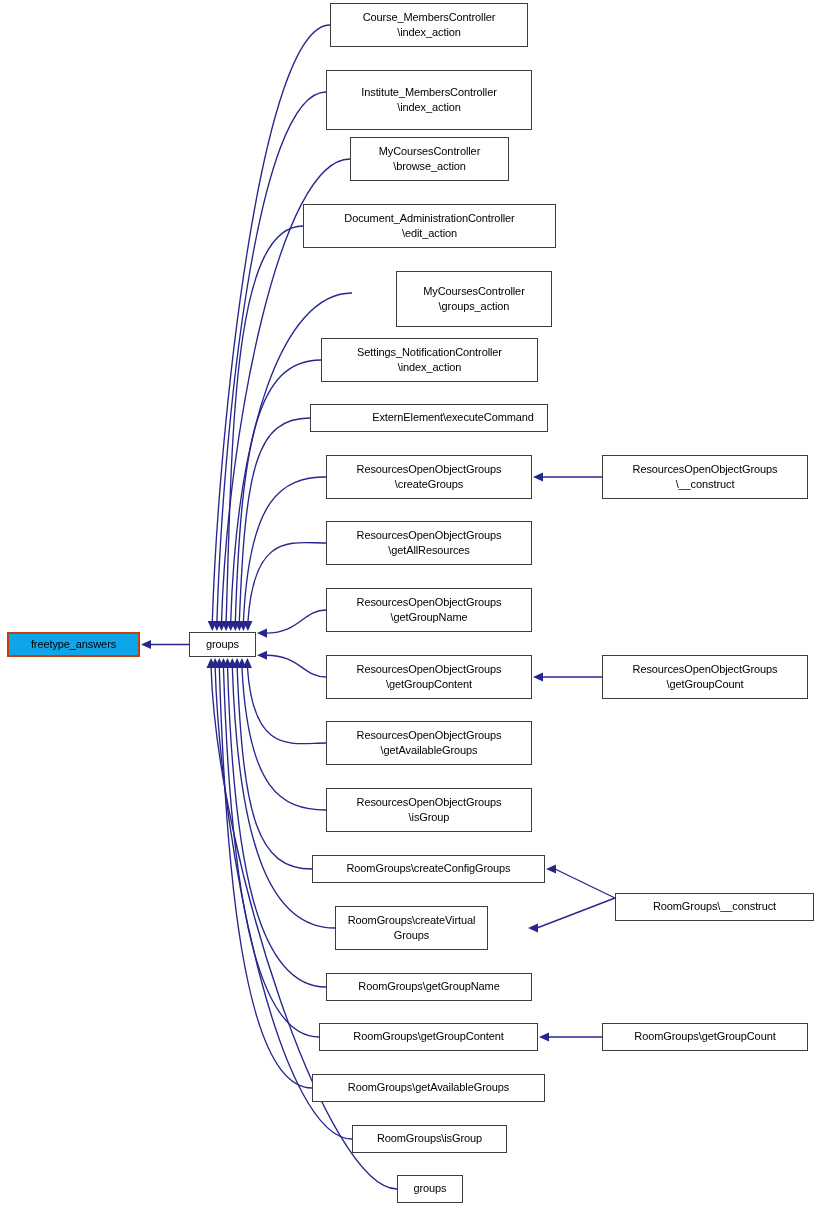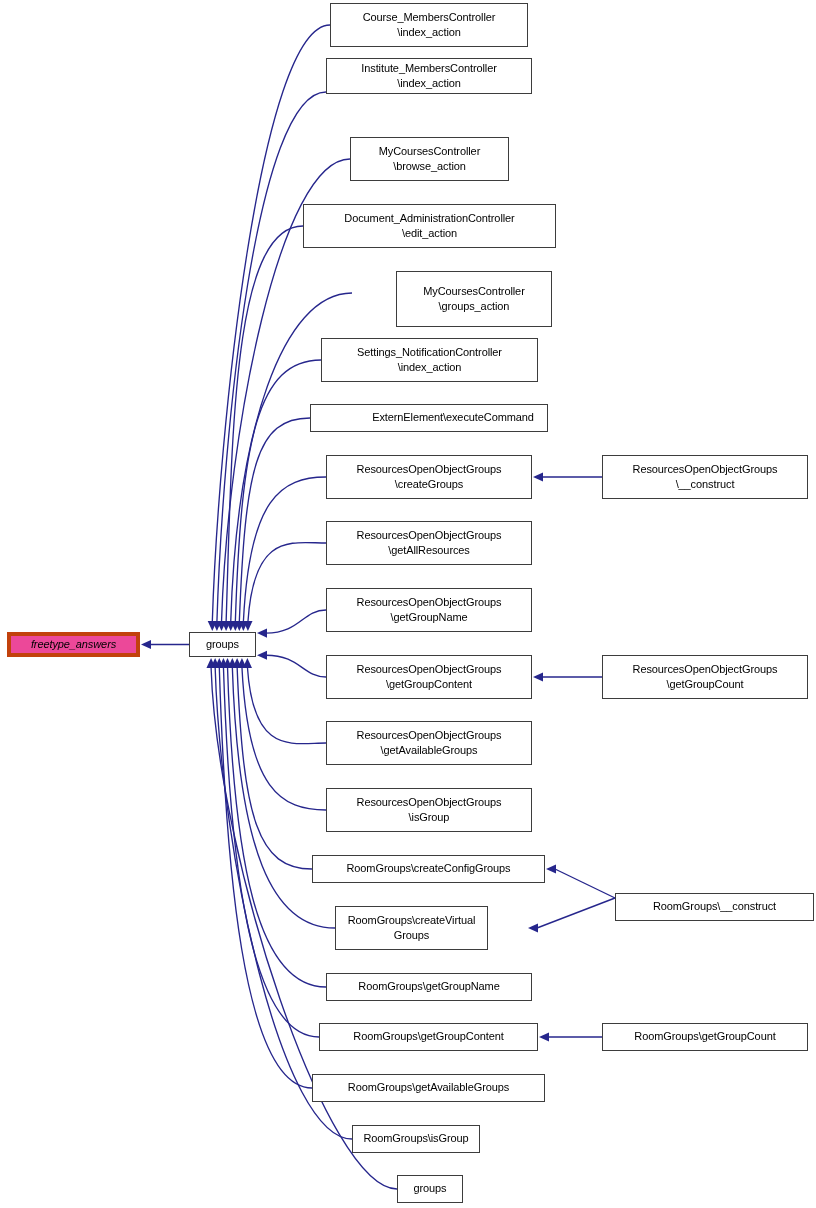--- a/index.html
+++ b/index.html
@@ -34,23 +34,22 @@
     line-height: 15.5px;
     text-align: center;
     display: flex;
     align-items: center;
     justify-content: center;
     white-space: pre-line;
     letter-spacing: -0.1px;
     z-index: 3;
   }
   .node.root {
-    background: #ec4899;
-    border: 4px solid #c2410c;
-    font-style: italic;
+    background: #0ea5e9;
+    border: 2px solid #c2410c;
   }
   .node-label {
     display: block;
     width: 100%;
     white-space: pre-line;
   }
 </style>
 </head>
 <body>
 
@@ -107,21 +106,21 @@
       <path d="M 615 898 L 537 928" fill="none" stroke="#26268c" stroke-width="1.35"></path>
       <polygon points="528,928 538,923.4 538,932.6" fill="#26268c"></polygon>
       <path d="M 602 1037 L 548 1037" fill="none" stroke="#26268c" stroke-width="1.35"></path>
       <polygon points="539,1037 549,1032.4 549,1041.6" fill="#26268c"></polygon>
     </svg>
   <div id="node-layer">
       <div class="node root" style="left: 7px; top: 632px; width: 133px; height: 25px;"><span class="node-label">freetype_answers</span></div>
       <div class="node" style="left: 189px; top: 632px; width: 67px; height: 25px;"><span class="node-label">groups</span></div>
       <div class="node" style="left: 330px; top: 3px; width: 198px; height: 44px;"><span class="node-label">Course_MembersController
 \index_action</span></div>
-      <div class="node" style="left: 326px; top: 58px; width: 206px; height: 36px;"><span class="node-label">Institute_MembersController
+      <div class="node" style="left: 326px; top: 70px; width: 206px; height: 60px;"><span class="node-label">Institute_MembersController
 \index_action</span></div>
       <div class="node" style="left: 350px; top: 137px; width: 159px; height: 44px;"><span class="node-label">MyCoursesController
 \browse_action</span></div>
       <div class="node" style="left: 303px; top: 204px; width: 253px; height: 44px;"><span class="node-label">Document_AdministrationController
 \edit_action</span></div>
       <div class="node" style="left: 352px; top: 271px; width: 156px; height: 56px; margin-left: 44px;"><span class="node-label">MyCoursesController
 \groups_action</span></div>
       <div class="node" style="left: 321px; top: 338px; width: 217px; height: 44px;"><span class="node-label">Settings_NotificationController
 \index_action</span></div>
       <div class="node" style="left: 310px; top: 404px; width: 238px; height: 28px; padding-left: 48px;"><span class="node-label">ExternElement\executeCommand</span></div>
@@ -136,21 +135,21 @@
       <div class="node" style="left: 326px; top: 721px; width: 206px; height: 44px;"><span class="node-label">ResourcesOpenObjectGroups
 \getAvailableGroups</span></div>
       <div class="node" style="left: 326px; top: 788px; width: 206px; height: 44px;"><span class="node-label">ResourcesOpenObjectGroups
 \isGroup</span></div>
       <div class="node" style="left: 312px; top: 855px; width: 233px; height: 28px;"><span class="node-label">RoomGroups\createConfigGroups</span></div>
       <div class="node" style="left: 335px; top: 906px; width: 153px; height: 44px;"><span class="node-label">RoomGroups\createVirtual
 Groups</span></div>
       <div class="node" style="left: 326px; top: 973px; width: 206px; height: 28px;"><span class="node-label">RoomGroups\getGroupName</span></div>
       <div class="node" style="left: 319px; top: 1023px; width: 219px; height: 28px;"><span class="node-label">RoomGroups\getGroupContent</span></div>
       <div class="node" style="left: 312px; top: 1074px; width: 233px; height: 28px;"><span class="node-label">RoomGroups\getAvailableGroups</span></div>
-      <div class="node" style="left: 352px; top: 1125px; width: 128px; height: 28px;"><span class="node-label">RoomGroups\isGroup</span></div>
+      <div class="node" style="left: 352px; top: 1125px; width: 155px; height: 28px;"><span class="node-label">RoomGroups\isGroup</span></div>
       <div class="node" style="left: 397px; top: 1175px; width: 66px; height: 28px;"><span class="node-label">groups</span></div>
       <div class="node" style="left: 602px; top: 455px; width: 206px; height: 44px;"><span class="node-label">ResourcesOpenObjectGroups
 \__construct</span></div>
       <div class="node" style="left: 602px; top: 655px; width: 206px; height: 44px;"><span class="node-label">ResourcesOpenObjectGroups
 \getGroupCount</span></div>
       <div class="node" style="left: 615px; top: 884px; width: 199px; height: 28px; margin-top: 9px;"><span class="node-label">RoomGroups\__construct</span></div>
       <div class="node" style="left: 602px; top: 1023px; width: 206px; height: 28px;"><span class="node-label">RoomGroups\getGroupCount</span></div>
     </div>
 </div>
 

